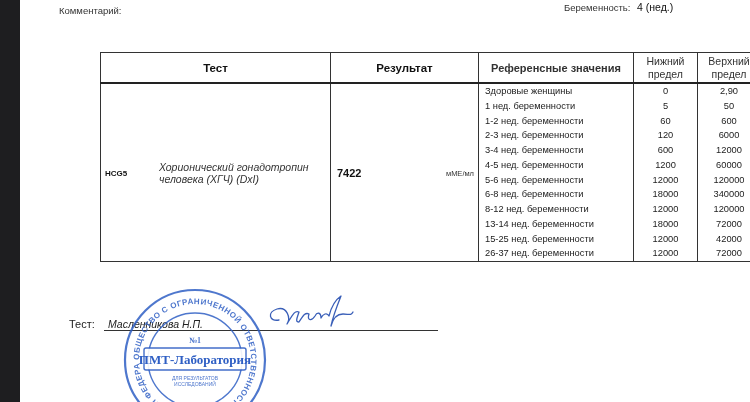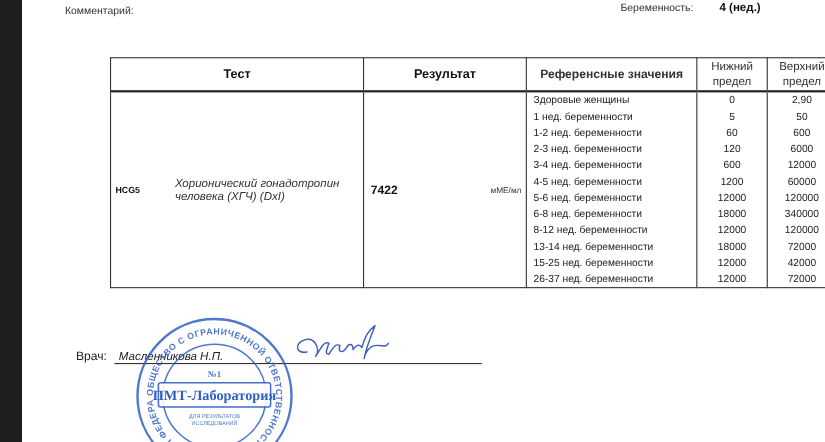--- a/index.html
+++ b/index.html
@@ -13,21 +13,21 @@
     position: absolute; left: 0; top: 0; width: 20px; height: 402px;
     background: #1e1e20;
   }
   .comment-label {
     position: absolute; left: 59px; top: 5px; font-size: 9.5px; color: #333;
   }
   .pregnancy {
     position: absolute; left: 564px; top: 1px; font-size: 9.5px; color: #333;
     white-space: nowrap;
   }
-  .pregnancy .val { font-weight: bold; font-size: 10.5px; color: #111; margin-left: 21px; }
+  .pregnancy .val { font-weight: normal; font-size: 10.5px; color: #111; margin-left: 4px; }
 
   table.results {
     position: absolute; left: 56px; top: 52px;
     border-collapse: collapse;
     table-layout: fixed;
     width: 660px;
     margin-left: 44px;
   }
   table.results th, table.results td {
     border: 1px solid #333; padding: 0; vertical-align: middle;
@@ -168,21 +168,21 @@
         <div class="lim-line">340000</div>
         <div class="lim-line">120000</div>
         <div class="lim-line">72000</div>
         <div class="lim-line">42000</div>
         <div class="lim-line">72000</div>
       </td>
     </tr>
   </tbody>
 </table>
 
-<div class="doctor-label">Врач:</div>
+<div class="doctor-label">Тест:</div>
 <div class="doctor-name">Масленникова Н.П.</div>
 <div class="sign-line"></div>
 
 <svg class="stamp" viewBox="0 0 150 150">
   <defs>
     <path id="ringPath" d="M75,75 m-56,0 a56,56 0 1,1 112,0 a56,56 0 1,1 -112,0"></path>
   </defs>
   <circle cx="75" cy="75" r="70" fill="none" stroke="#2f5fc4" stroke-width="2.2" opacity="0.85"></circle>
   <circle cx="75" cy="75" r="47" fill="none" stroke="#2f5fc4" stroke-width="1.4" opacity="0.85"></circle>
   <text font-size="8" fill="#2f5fc4" opacity="0.85" font-family="Liberation Sans, sans-serif" font-weight="bold" letter-spacing="0.5">

